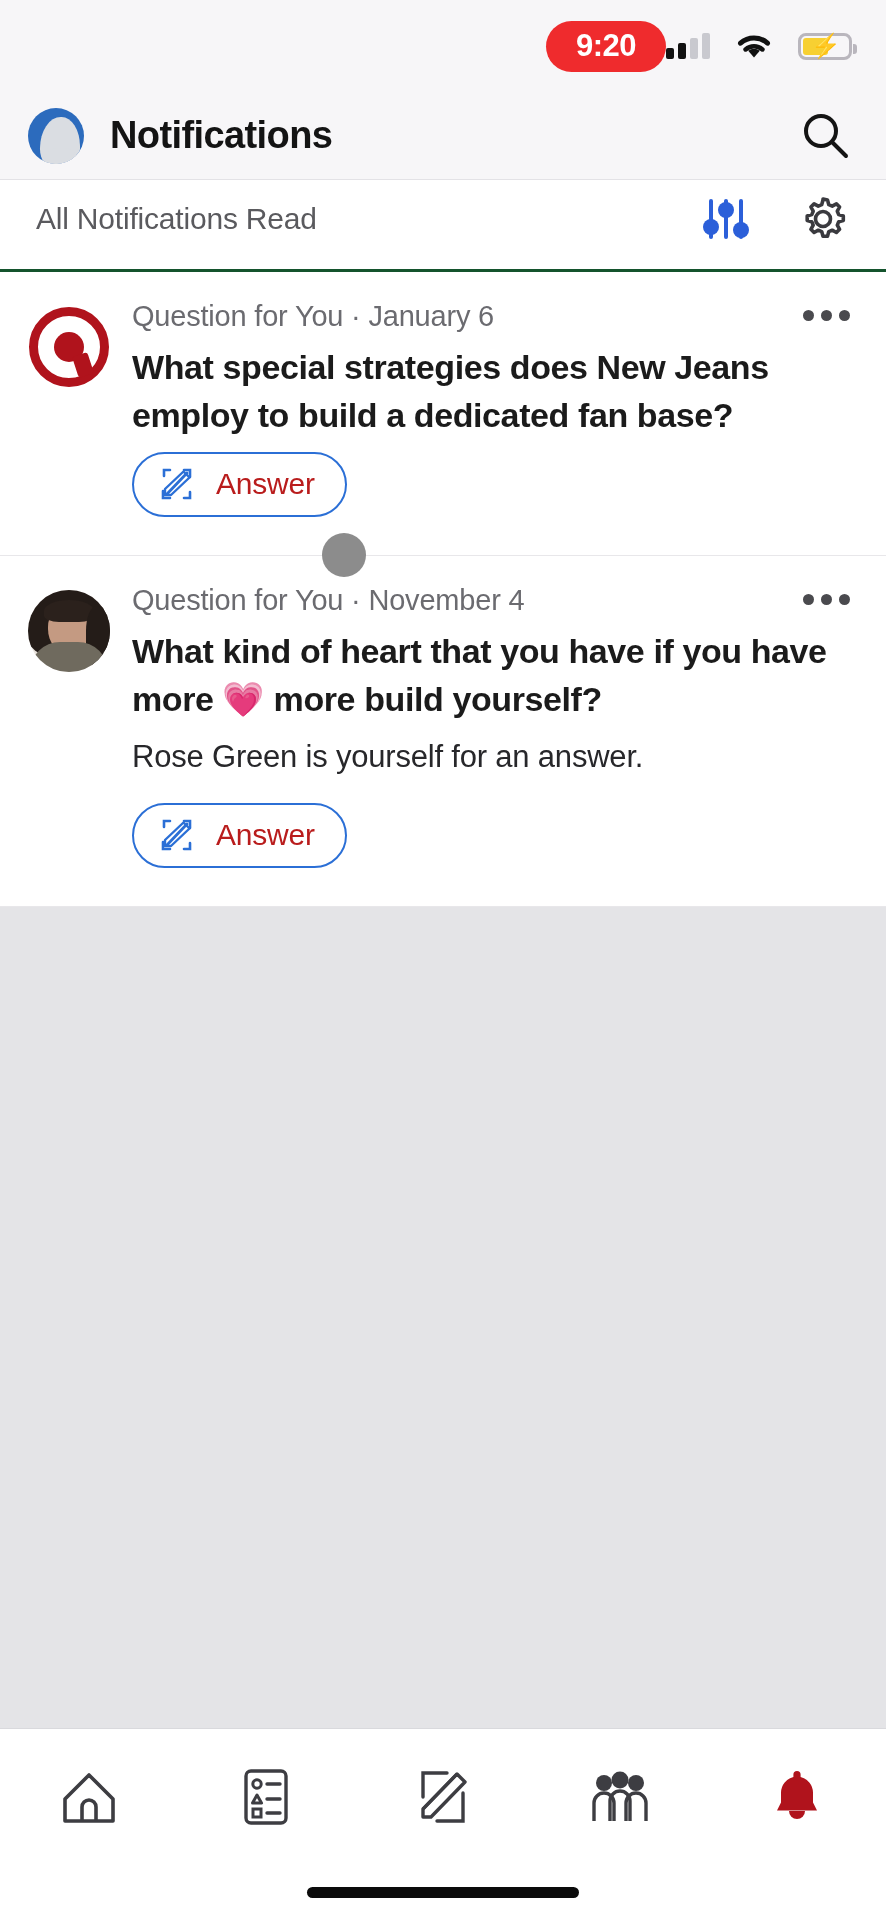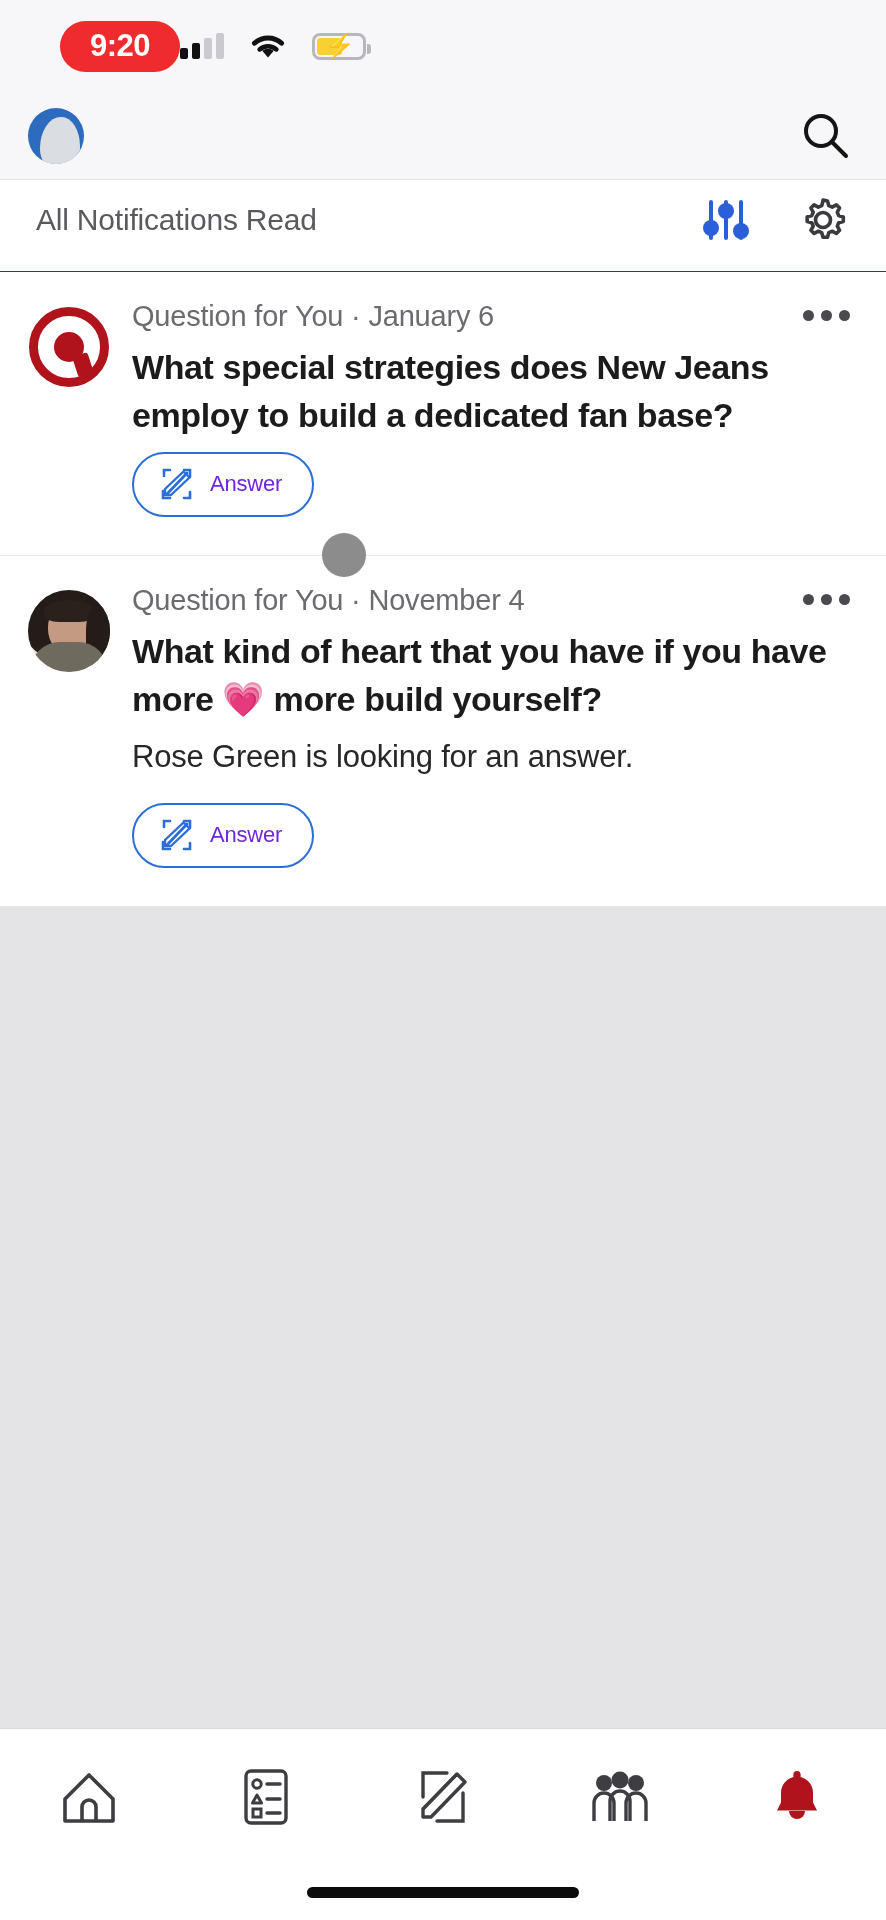--- a/index.html
+++ b/index.html
@@ -14,21 +14,21 @@
     width:886px; height:1920px;
     background:#ffffff;
     display:flex; flex-direction:column;
   }
 
   
   .status-bar {
     height:92px;
     background:#f7f6f8;
     display:flex; align-items:center;
-    justify-content:flex-start;
+    justify-content:flex-end;
     padding:0 34px 0 60px;
     flex:0 0 auto;
   }
   .clock-pill {
     background:#ef2b2d;
     color:#ffffff;
     font-size:31px;
     font-weight:700;
     letter-spacing:-0.5px;
     padding:9px 30px 11px;
@@ -97,21 +97,21 @@
     font-size:38px; font-weight:700;
     color:#141414; letter-spacing:-0.6px;
   }
   .header-spacer { flex:1 1 auto; }
   .search-icon { width:52px; height:52px; }
 
   
   .filter-bar {
     height:92px;
     background:#ffffff;
-    border-bottom:1px solid #14532d;
+    border-bottom:3px solid #14532d;
     display:flex; align-items:center;
     padding:0 36px 11px 36px;
     flex:0 0 auto;
   }
   .filter-label {
     font-size:30px; color:#5a5a5e;
     letter-spacing:-0.2px;
   }
   .filter-spacer { flex:1 1 auto; }
   .filter-actions { display:flex; align-items:center; gap:44px; }
@@ -189,26 +189,26 @@
     font-size:34px; font-weight:700; color:#1b1b1b;
     line-height:1.42; letter-spacing:-0.4px;
     margin-bottom:12px;
   }
   .notif-sub {
     font-size:31px; color:#27272a;
     line-height:1.43; letter-spacing:-0.2px;
     margin-bottom:24px;
   }
   .answer-btn {
-    display:inline-flex; align-items:center; gap:16px;
+    display:inline-flex; align-items:center; gap:22px;
     border:2px solid #2b6fd6;
     border-radius:40px;
     padding:13px 30px 14px 26px;
     background:#ffffff;
-    color:#6d28d9; font-size:22px; font-weight:400;
+    color:#b91c1c; font-size:30px; font-weight:400;
     letter-spacing:-0.2px;
   }
   .notif-more {
     position:absolute; right:36px; top:38px;
     display:flex; gap:7px; align-items:center;
   }
   .notif-more span {
     width:11px; height:11px; border-radius:50%;
     background:#4a4a4e; display:block;
   }
@@ -272,20 +272,21 @@
         <div class="bolt">⚡</div>
       </div>
     </div>
   </div>
 
   <div class="app-header">
     <div class="avatar-head">
       <div class="silhouette"></div>
       <div class="neck"></div>
     </div>
+    <div class="page-title">Notifications</div>
     <div class="header-spacer"></div>
     <svg class="search-icon" viewBox="0 0 52 52">
       <circle cx="21" cy="21" r="15" stroke="#141414" stroke-width="4" fill="none"></circle>
       <line x1="32" y1="32" x2="46" y2="46" stroke="#141414" stroke-width="4" stroke-linecap="round"></line>
     </svg>
   </div>
 
   <div class="filter-bar">
     <div class="filter-label">All Notifications Read</div>
     <div class="filter-spacer"></div>
@@ -352,21 +353,21 @@
         <div class="notif-meta">
           <span>Question for You</span>
           <span>·</span>
           <span>November 4</span>
         </div>
         <div class="notif-question">
           <span>What kind of heart that you have if you have more</span>
           <span class="emoji-heart">💗</span>
           <span>more build yourself?</span>
         </div>
-        <div class="notif-sub">Rose Green is looking for an answer.</div>
+        <div class="notif-sub">Rose Green is yourself for an answer.</div>
         <div class="answer-btn">
           <svg width="34" height="34" viewBox="0 0 34 34">
             <path d="M10 3 H4 V9" stroke="#2b6fd6" stroke-width="2.6" fill="none" stroke-linecap="round"></path>
             <path d="M24 31 H30 V25" stroke="#2b6fd6" stroke-width="2.6" fill="none" stroke-linecap="round"></path>
             <path d="M3 24 V31 H10" stroke="#2b6fd6" stroke-width="2.6" fill="none" stroke-linecap="round"></path>
             <path d="M24 3 H30 V10" stroke="#2b6fd6" stroke-width="2.6" fill="none" stroke-linecap="round"></path>
             <path d="M27 6 L7 27" stroke="#2b6fd6" stroke-width="2.8" stroke-linecap="round"></path>
             <path d="M23.5 4.5 L29.5 10.5 L11 28 L5 28 L5 22 Z" fill="none" stroke="#2b6fd6" stroke-width="2.4" stroke-linejoin="round"></path>
           </svg>
           <span>Answer</span>

